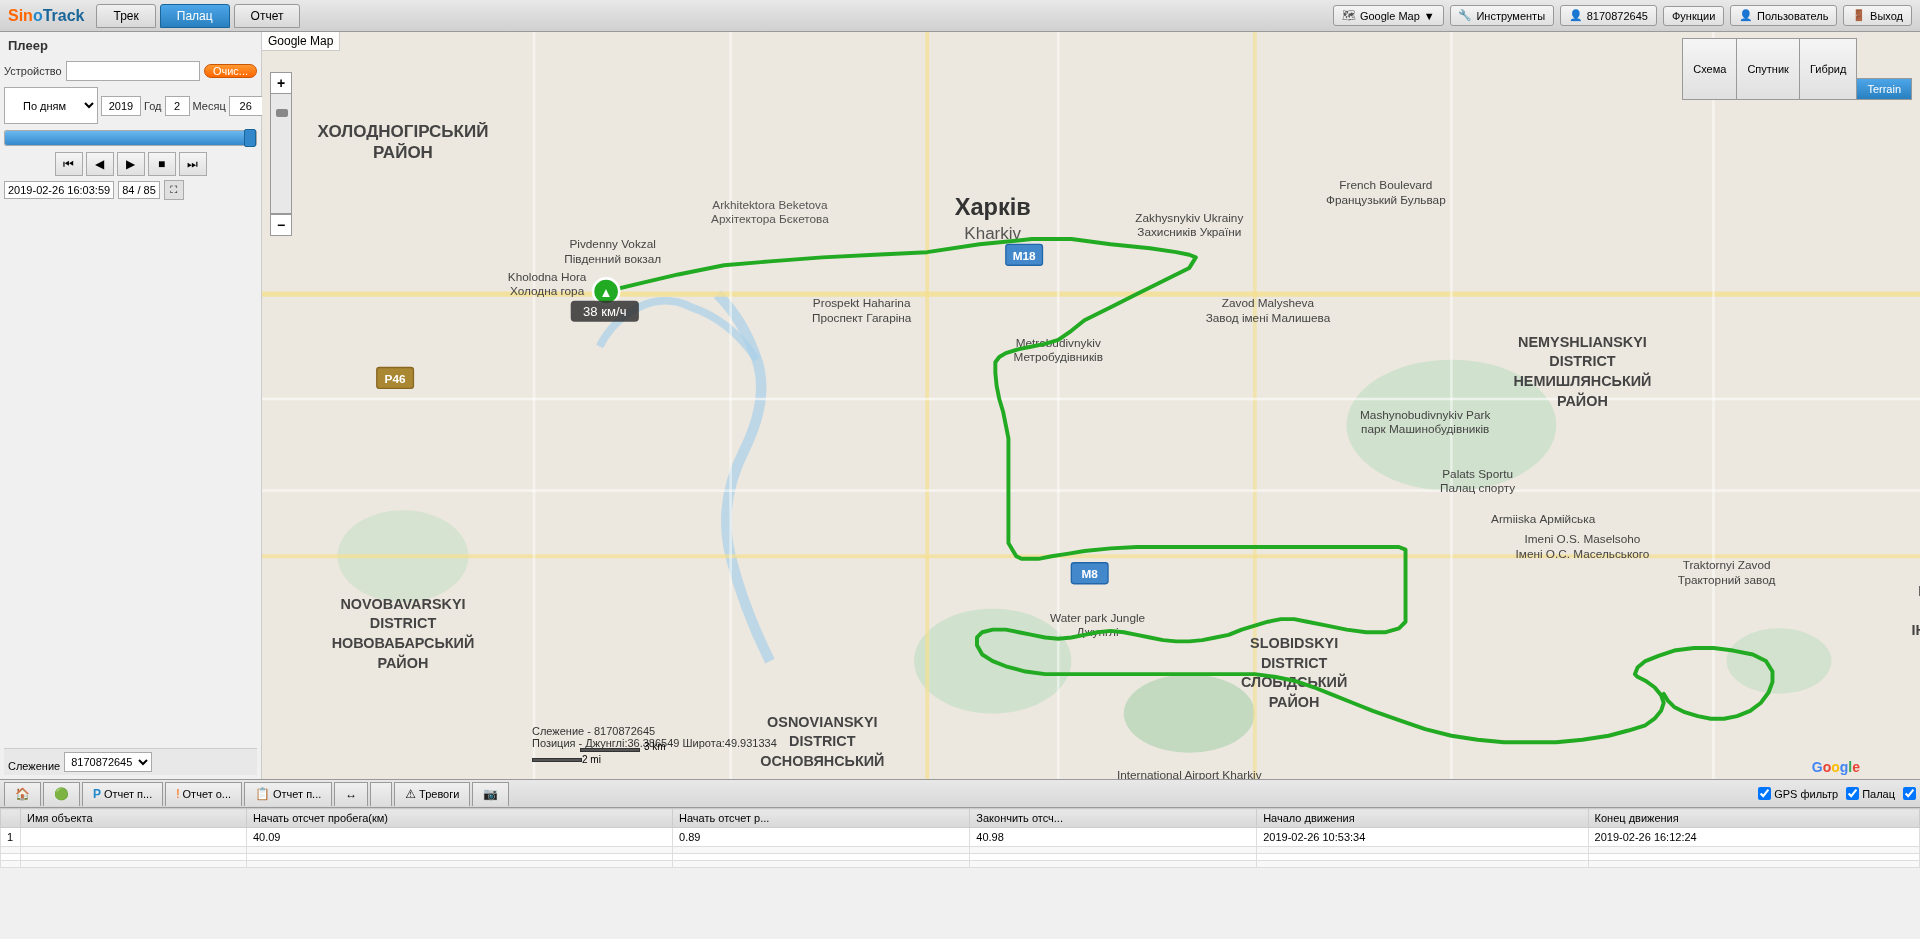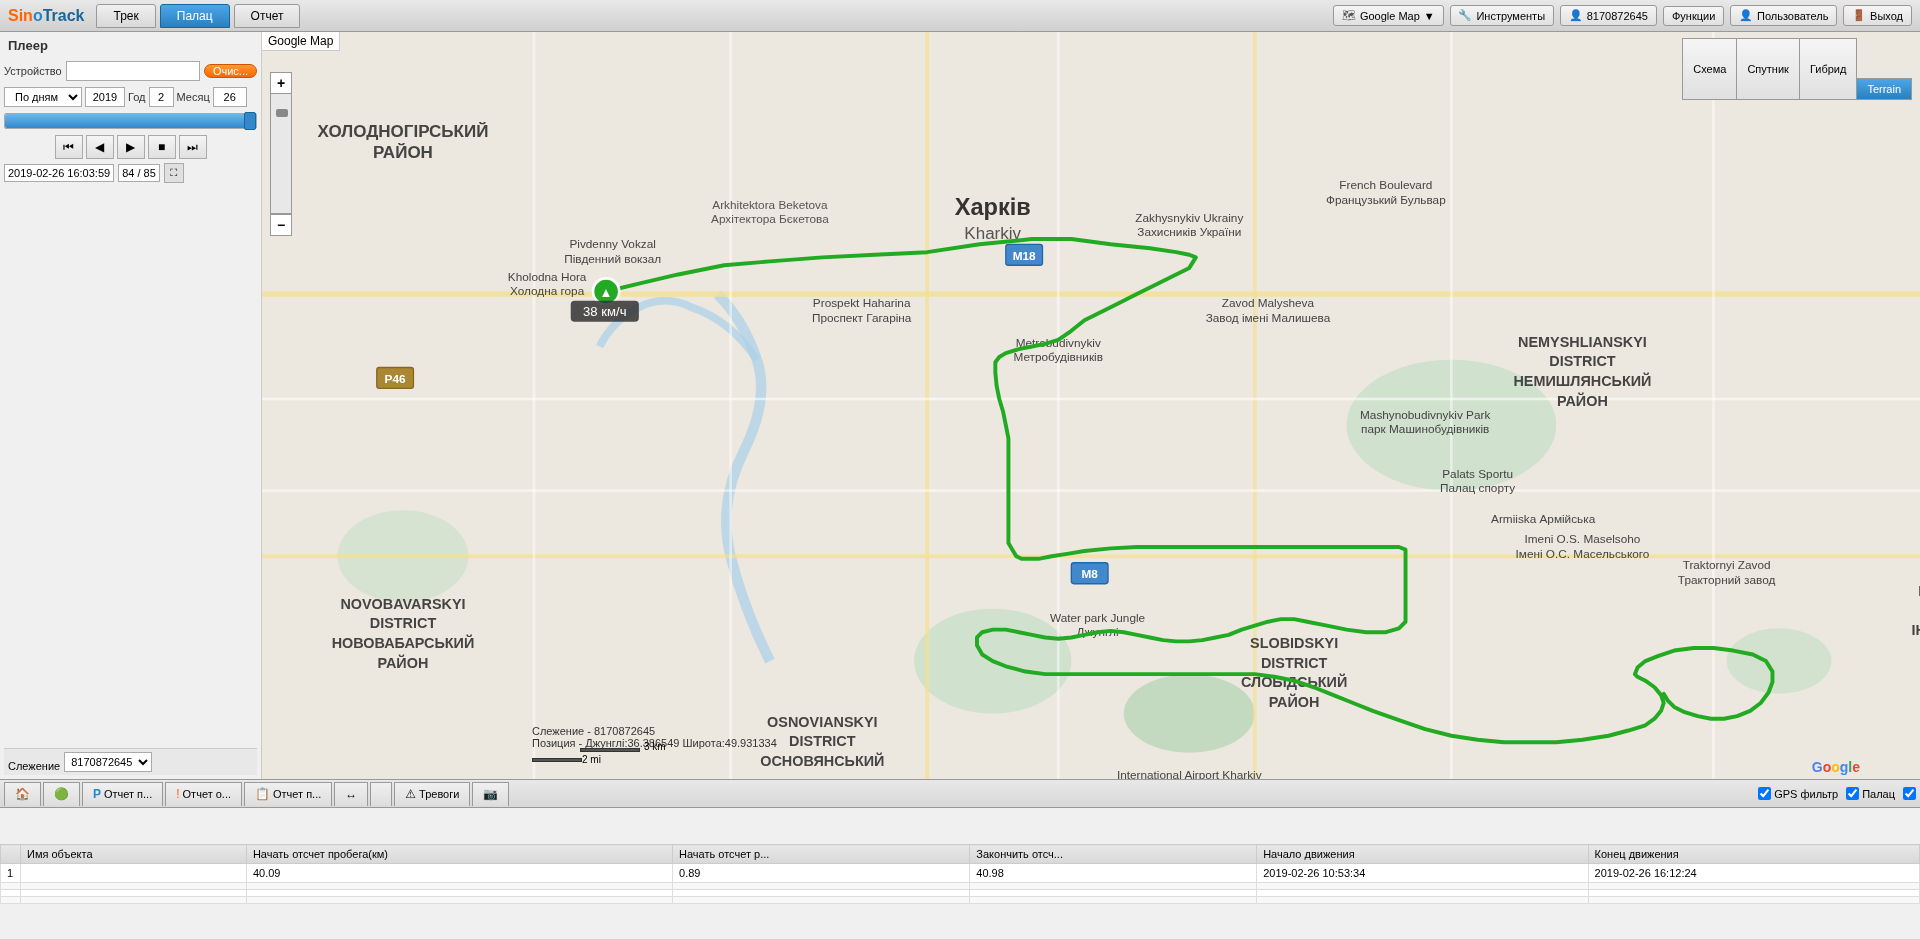--- a/index.html
+++ b/index.html
@@ -101,25 +101,25 @@
       font-size: 11px;
       white-space: nowrap;
     }
     .date-row {
       display: flex;
       align-items: center;
       gap: 3px;
       font-size: 11px;
     }
     .small-select {
-      height: 20px;
+      height: 37px;
       border: 1px solid #aaa;
       background: #fff;
       font-size: 11px;
-      padding: 0 6px;
+      padding: 0 14px;
     }
     .small-input {
       width: 45px;
       height: 20px;
       border: 1px solid #aaa;
       background: #fff;
       font-size: 11px;
       padding: 0 2px;
       text-align: center;
     }
@@ -337,21 +337,20 @@
     .checkbox-label {
       display: flex;
       align-items: center;
       gap: 3px;
       font-size: 11px;
     }
 
     #bottom-table-container {
       flex: 1;
       overflow: auto;
-      margin-top: 36px;
     }
     #bottom-table {
       width: 100%;
       border-collapse: collapse;
       font-size: 11px;
     }
     #bottom-table th {
       background: linear-gradient(to bottom, #e8e8e8, #d8d8d8);
       border: 1px solid #ccc;
       padding: 3px 6px;

